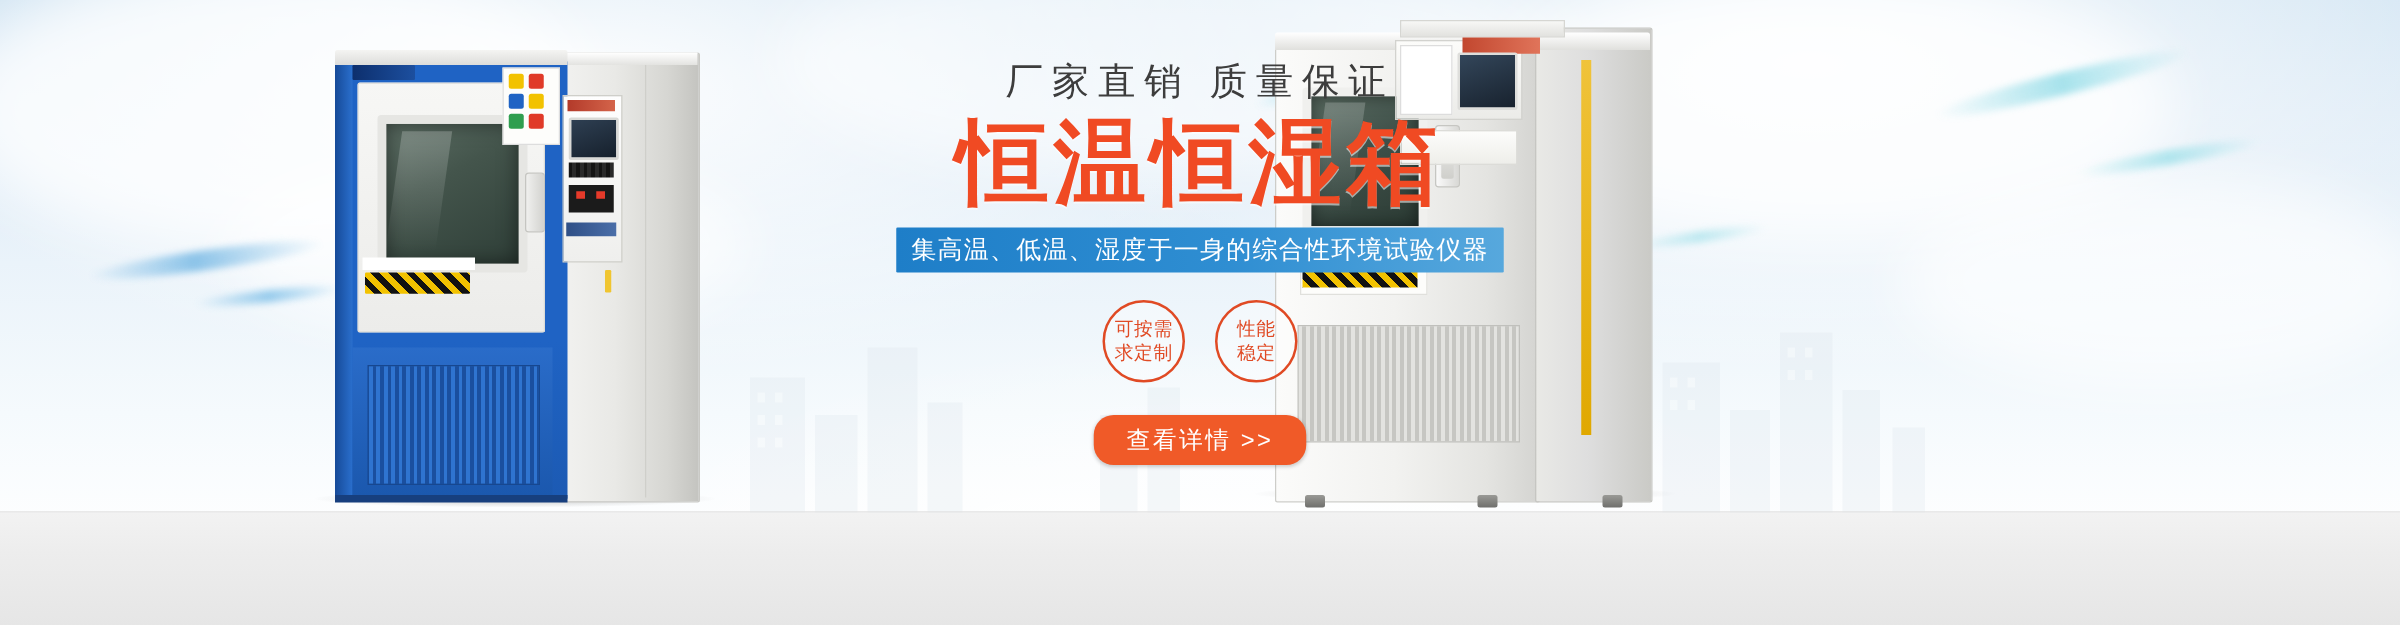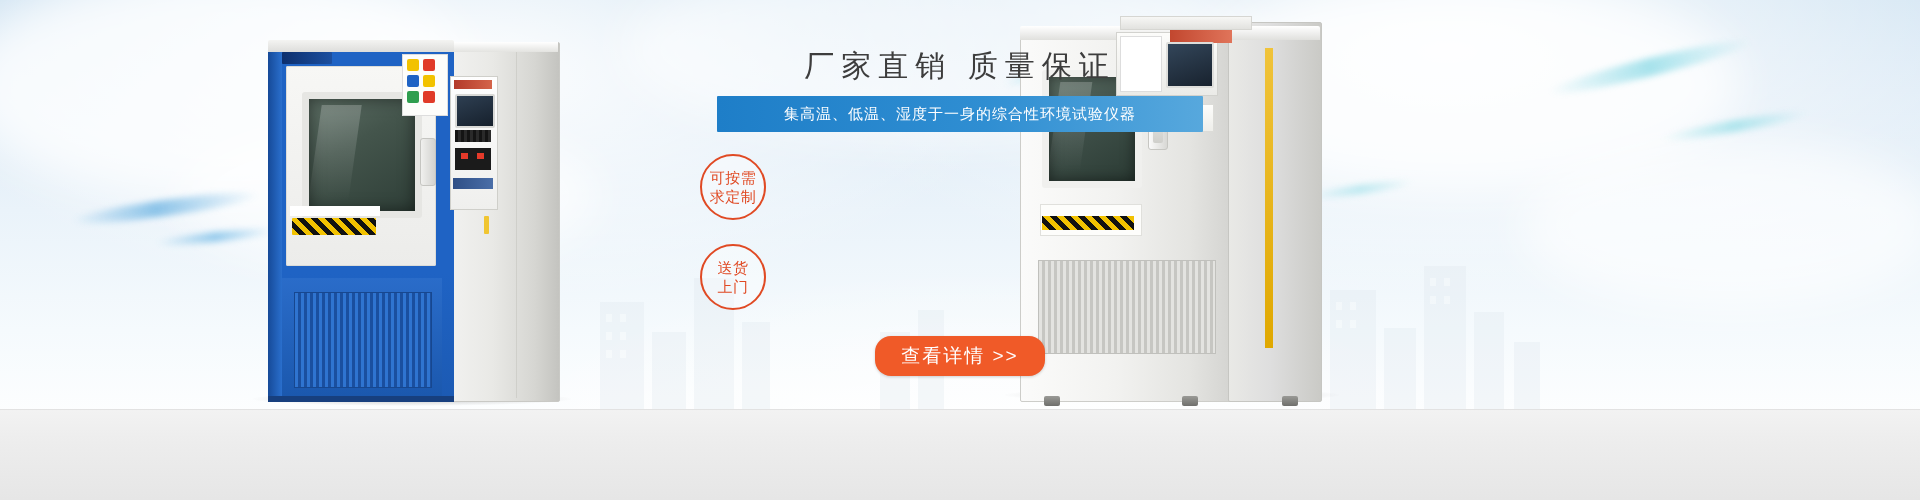--- a/index.html
+++ b/index.html
@@ -75,26 +75,26 @@
   .headline{
     margin-top:2px;
     font-size:74px;font-weight:bold;letter-spacing:4px;white-space:nowrap;
     color:#f04a23;line-height:84px;
     text-shadow:0 2px 0 rgba(255,255,255,.55);
   }
 
   .subbar{
     margin:10px auto 0;width:486px;height:36px;line-height:36px;
     background:linear-gradient(90deg,#1e7ec8 0%,#2f8ed2 55%,#57a8dd 100%);
-    color:#ffffff;font-size:15px;letter-spacing:1px;white-space:nowrap;
+    color:#ffffff;font-size:20px;letter-spacing:1px;white-space:nowrap;
     border-radius:1px;
   }
 
   
-  .badges{margin-top:22px;display:flex;justify-content:center;gap:24px;flex-direction:column;}
+  .badges{margin-top:22px;display:flex;justify-content:center;gap:24px;}
   .badge{
     width:62px;height:62px;border-radius:50%;
     border:2px solid #e04a24;
     display:flex;flex-direction:column;align-items:center;justify-content:center;
     color:#e04a24;font-size:15px;line-height:19px;letter-spacing:.5px;
     background:rgba(255,255,255,.35);
   }
   .badge span{display:block;white-space:nowrap;}
 
   
@@ -350,31 +350,32 @@
     <div class="mr-vline"></div>
     <div class="mr-foot mr-f1"></div>
     <div class="mr-foot mr-f2"></div>
     <div class="mr-foot mr-f3"></div>
   </div>
 
   <div class="copy">
 
     <div class="tagline">厂家直销  质量保证</div>
 
+    <div class="headline">恒温恒湿箱</div>
 
     <div class="subbar">集高温、低温、湿度于一身的综合性环境试验仪器</div>
 
     <div class="badges">
       <div class="badge">
         <span>可按需</span>
         <span>求定制</span>
       </div>
       <div class="badge">
-        <span>送货</span>
-        <span>上门</span>
+        <span>性能</span>
+        <span>稳定</span>
       </div>
     </div>
 
     <div class="cta-wrap">
       <button class="cta">查看详情 &gt;&gt;</button>
     </div>
 
   </div>
 </div>
 

